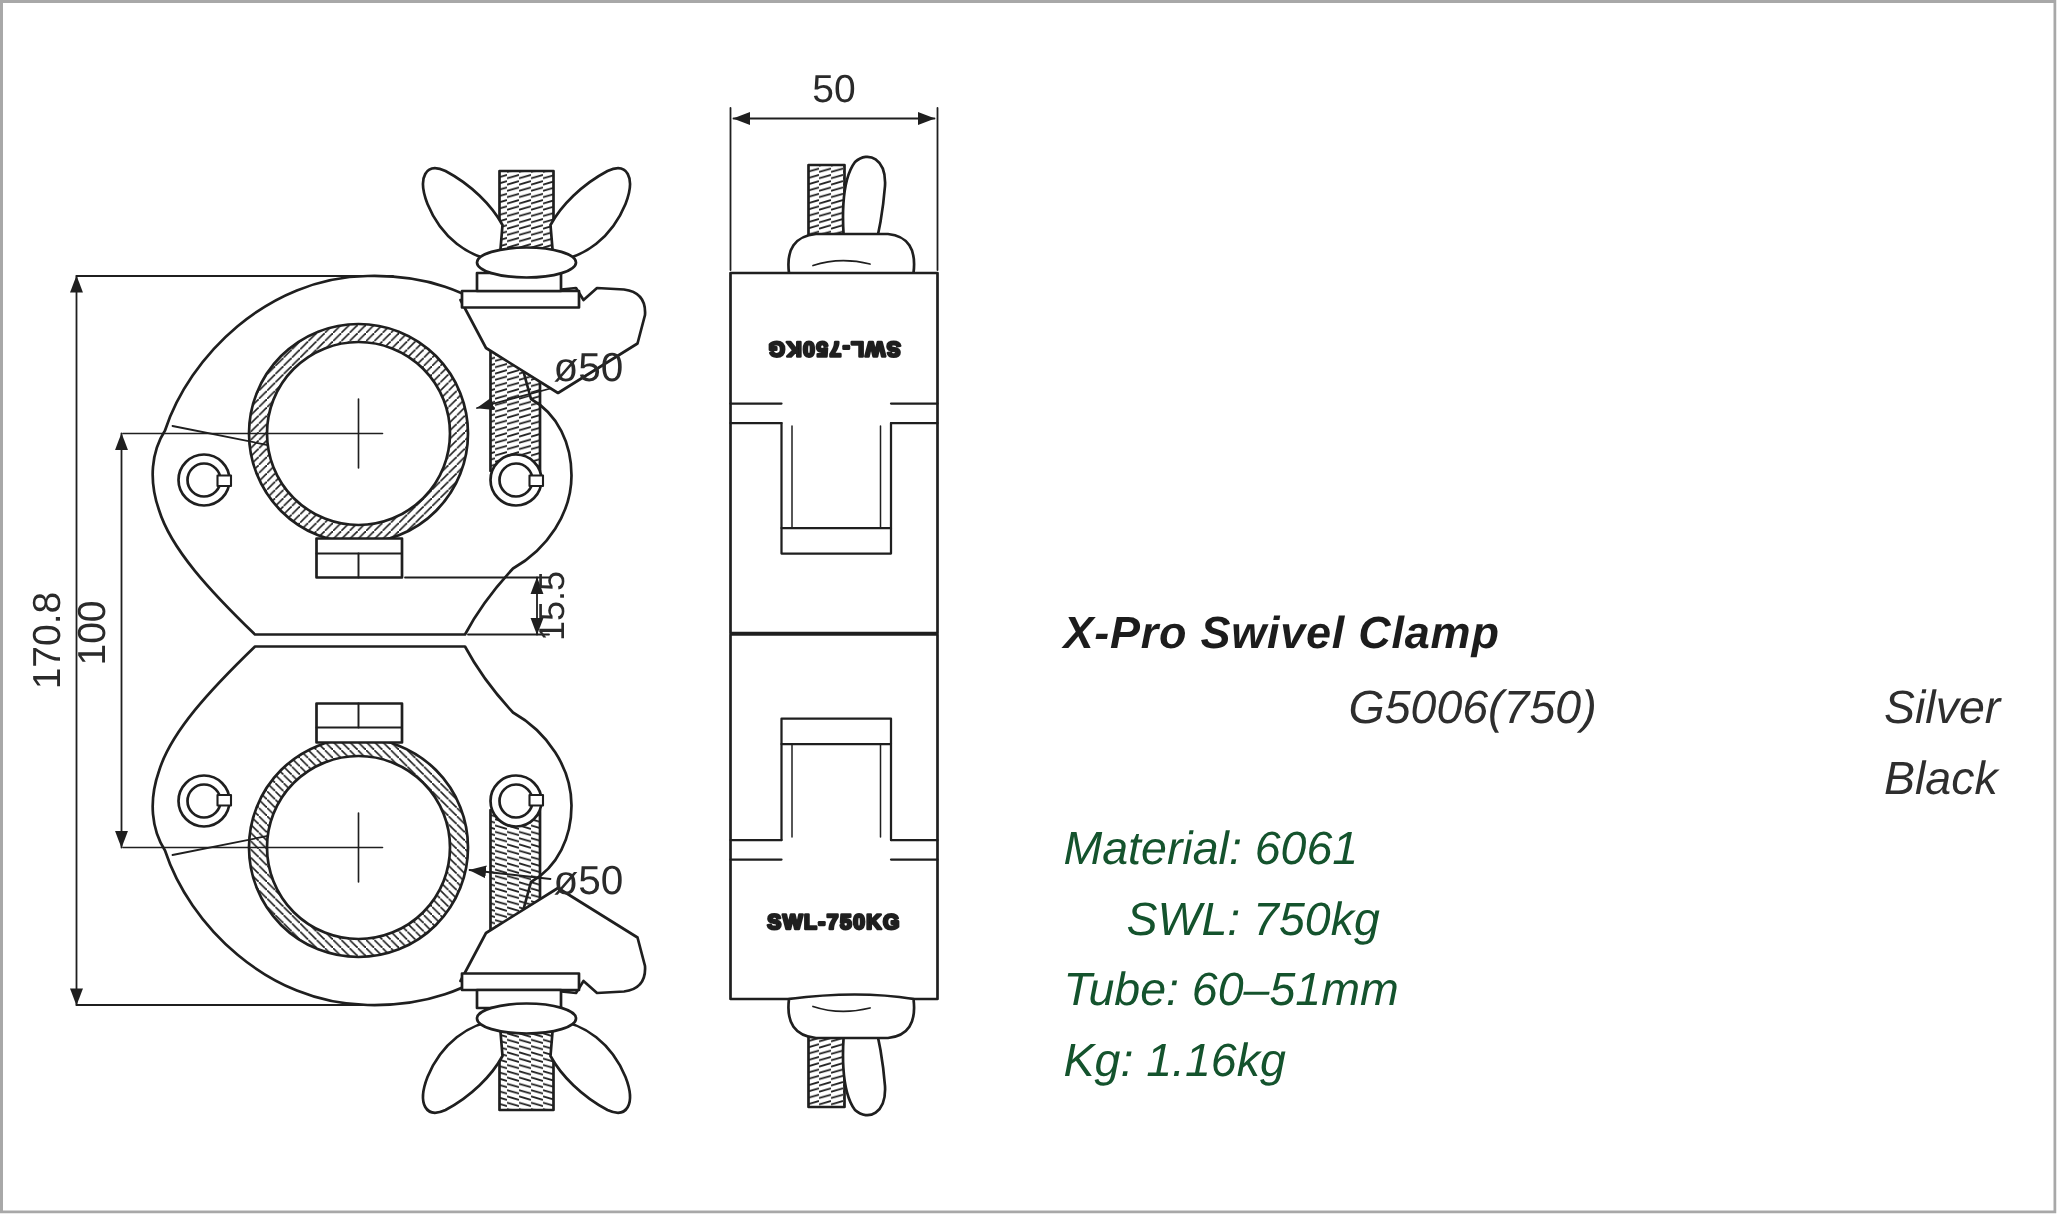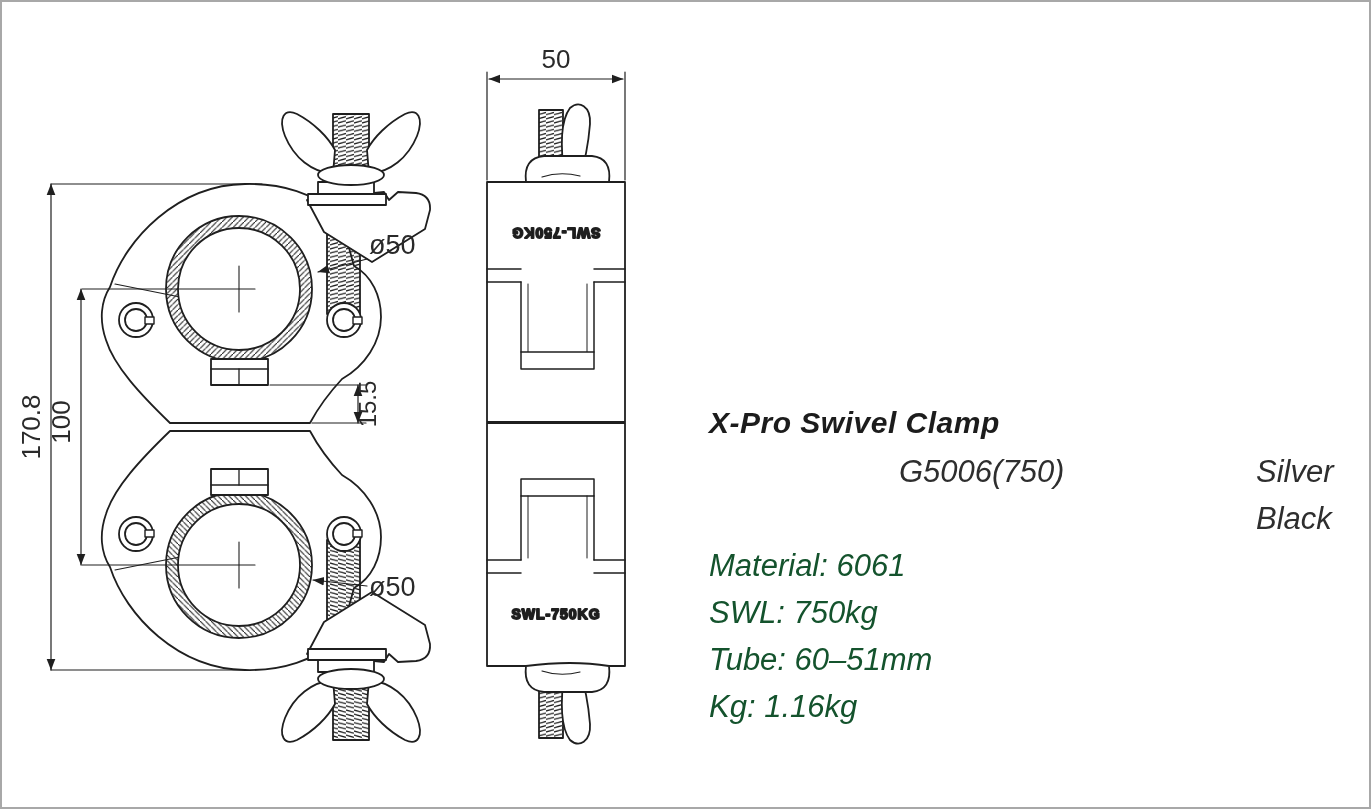--- a/index.html
+++ b/index.html
@@ -209,18 +209,18 @@
 
     <div class="coderow" style="top:48px;">
       <span class="code">G5006(750)</span>
       <span class="finish">Silver</span>
     </div>
     <div class="coderow" style="top:95px;">
       <span class="finish">Black</span>
     </div>
 
     <div class="specrow" style="top:142px;">Material: 6061</div>
-    <div class="specrow" style="top:189px;">SWL: 750kg</div>
+    <div class="specrow" style="top:189px;margin-left:42px;">SWL: 750kg</div>
     <div class="specrow" style="top:236px;">Tube: 60–51mm</div>
     <div class="specrow" style="top:283px;">Kg: 1.16kg</div>
   </div>
 
 </div>
 
 </body></html>

